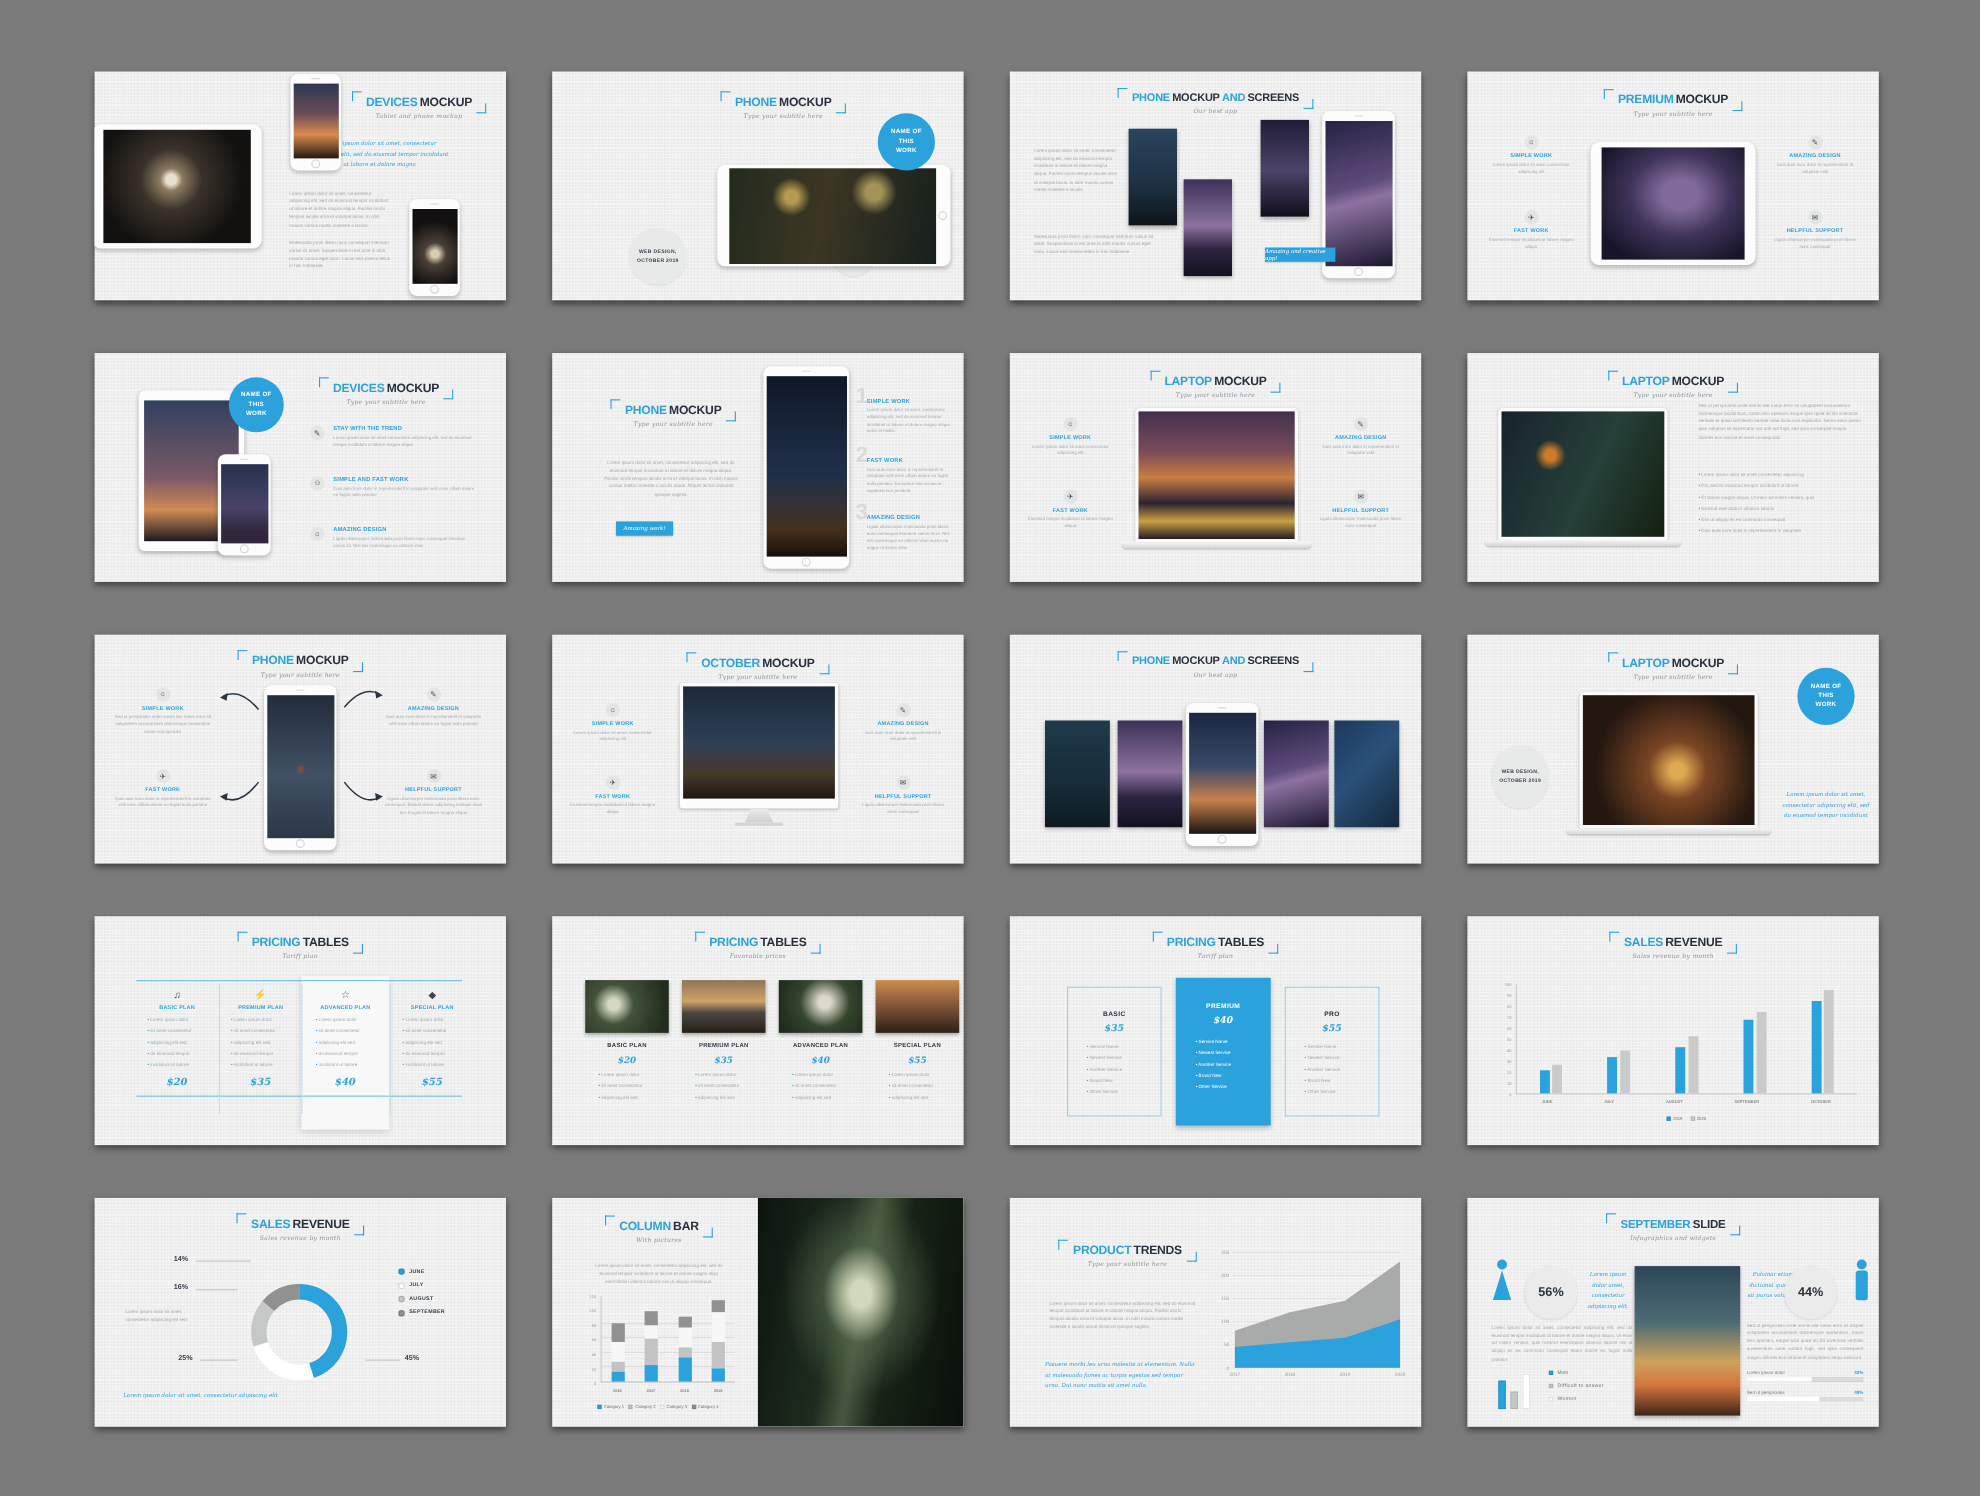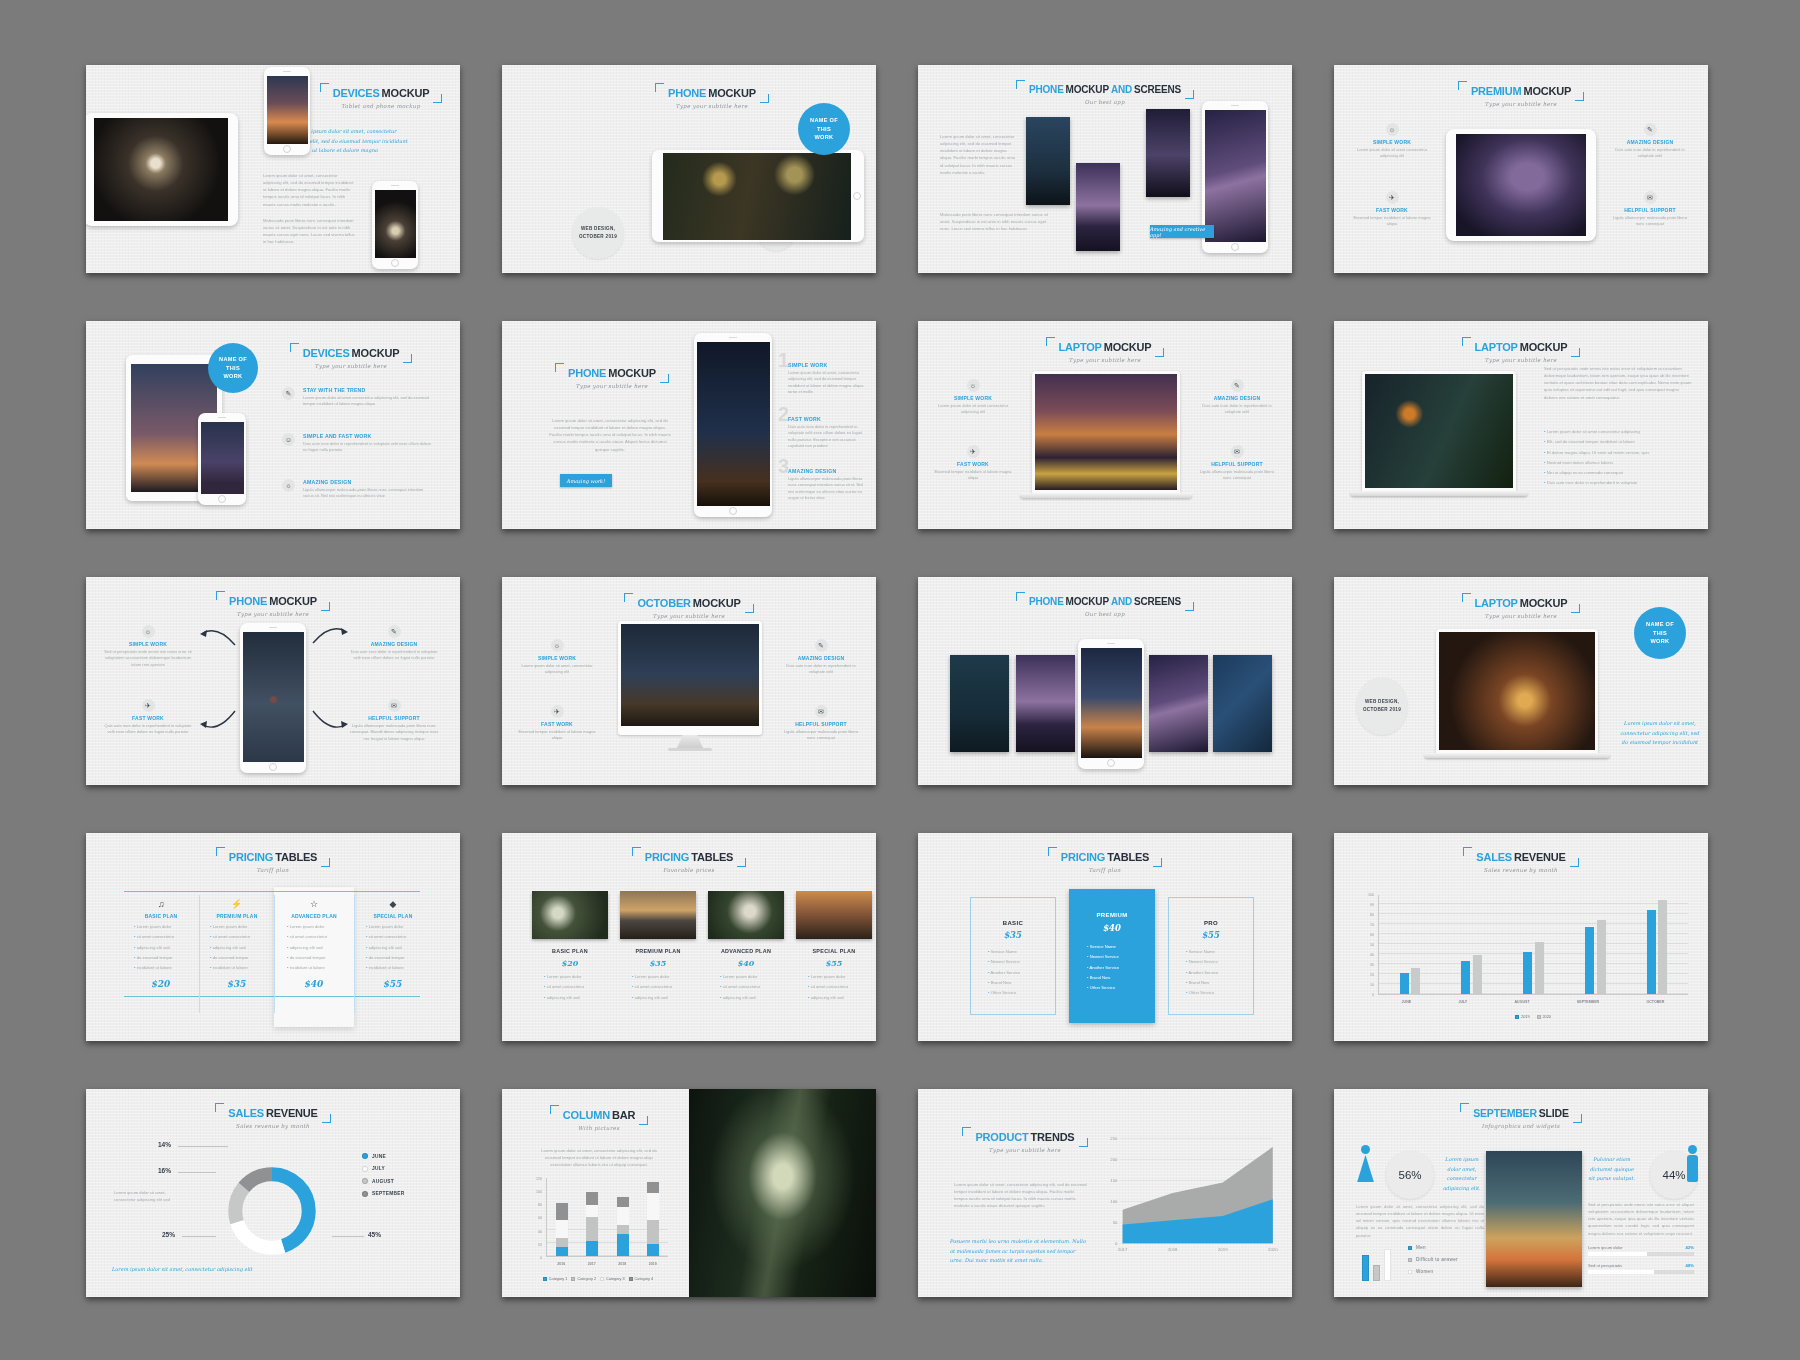--- a/index.html
+++ b/index.html
@@ -108,21 +108,21 @@
   .legend{position:absolute;display:flex;gap:7px;justify-content:center;font-size:3.8px;color:#6b7177}
   .litem{display:flex;align-items:center;gap:2px}
   .sq{width:4px;height:4px;display:inline-block;border:.4px solid rgba(0,0,0,.12)}
   .dlab{position:absolute;font-weight:700;font-size:6.5px;color:#39414b}
   .lline{position:absolute;height:.7px;background:#c3c5c4}
   .vleg .litem{margin-bottom:6.5px;font-weight:700;font-size:4.8px;color:#39414b;letter-spacing:.3px}
   .vleg .dot{width:6px;height:6px;border-radius:50%;display:inline-block;border:.5px solid rgba(0,0,0,.15)}
   .gnum{position:absolute;font-weight:700;font-size:20px;color:#d8dad9;z-index:0}
   .nfeat .fl{font-size:5.2px;text-align:left}
   .nfeat .ft{text-align:left}
-  .pcircle{position:absolute;border-radius:50%;background:#eaebea;box-shadow:0 1px 3px rgba(0,0,0,.1);display:flex;align-items:center;justify-content:center;font-weight:400;font-size:11.5px;color:#2b333e}
+  .pcircle{position:absolute;border-radius:50%;background:#eaebea;box-shadow:0 1px 3px rgba(0,0,0,.1);display:flex;align-items:center;justify-content:center;font-weight:700;font-size:11.5px;color:#2b333e}
   .person{position:absolute}
   .person .phead{width:9px;height:9px;border-radius:50%;background:var(--accent);margin:0 auto}
   .person .pbody{margin:1px auto 0;background:var(--accent)}
   .person.w .pbody{width:19px;height:27px;clip-path:polygon(50% 0,94% 100%,6% 100%)}
   .person.m .pbody{width:11px;height:27px;border-radius:3px 3px 2px 2px}
   .ptrack{height:4px;background:#dcddDC;background:#dcdddc;width:100%;box-shadow:inset 0 0 1px rgba(0,0,0,.15)}
   .pfill{height:100%;background:#fff}
   .prow .plab{display:flex;justify-content:space-between;font-size:4.2px;color:#7c8187;margin-bottom:1.5px}
   .prow .pval{color:var(--accent);font-weight:700}
   .arrow{position:absolute;z-index:3}
@@ -808,21 +808,21 @@
         <div style="width: 7px; height: 16px; background: rgb(198, 200, 199); border: 0.4px solid rgba(0, 0, 0, 0.1);"></div>
         <div style="width: 7px; height: 32px; background: rgb(255, 255, 255); border: 0.4px solid rgba(0, 0, 0, 0.1);"></div>
       </div>
     <div class="vleg" id="leg20" style="position:absolute;left:74px;top:156px">
         <div class="litem" style="display: flex; align-items: center; gap: 4px; margin-bottom: 7px; font-weight: 400; font-size: 4.6px; color: rgb(111, 117, 123);"><span class="sq" style="background: rgb(43, 162, 220);"></span>Men</div>
         <div class="litem" style="display: flex; align-items: center; gap: 4px; margin-bottom: 7px; font-weight: 400; font-size: 4.6px; color: rgb(111, 117, 123);"><span class="sq" style="background: rgb(198, 200, 199);"></span>Difficult to answer</div>
         <div class="litem" style="display: flex; align-items: center; gap: 4px; margin-bottom: 7px; font-weight: 400; font-size: 4.6px; color: rgb(111, 117, 123);"><span class="sq" style="background: rgb(255, 255, 255);"></span>Women</div>
       </div>
     <div class="shot g-couple" style="left:152px;top:62px;width:96px;height:136px"></div>
     <div class="bscript" style="left:254px;top:66px;width:48px">Pulvinar etiam dictumst quisque sit purus volutpat.</div>
-    <div class="pcircle" style="left:316px;top:62px;width:48px;height:48px">44%</div>
+    <div class="pcircle" style="left:288px;top:62px;width:48px;height:48px">44%</div>
     <div class="person m" style="left:348px;top:56px;width:20px">
         <div class="phead"></div>
         <div class="pbody"></div>
       </div>
     <div class="para" style="left:254px;top:112px;width:106px;text-align:justify">Sed ut perspiciatis unde omnis iste natus error sit aliquet voluptatem accusantium doloremque laudantium, totam rem aperiam, eaque ipsa quae ab illo inventore veritatis quaerendum iuste curabit fugit, sed quia consequent magna dolores eos ratione et voluptatem sequi nesciunt.</div>
     <div class="prow" style="position:absolute;left:254px;top:156px;width:106px">
       <div class="plab">
           <span>Lorem ipsum dolor</span>
           <span class="pval">42%</span>
         </div>

